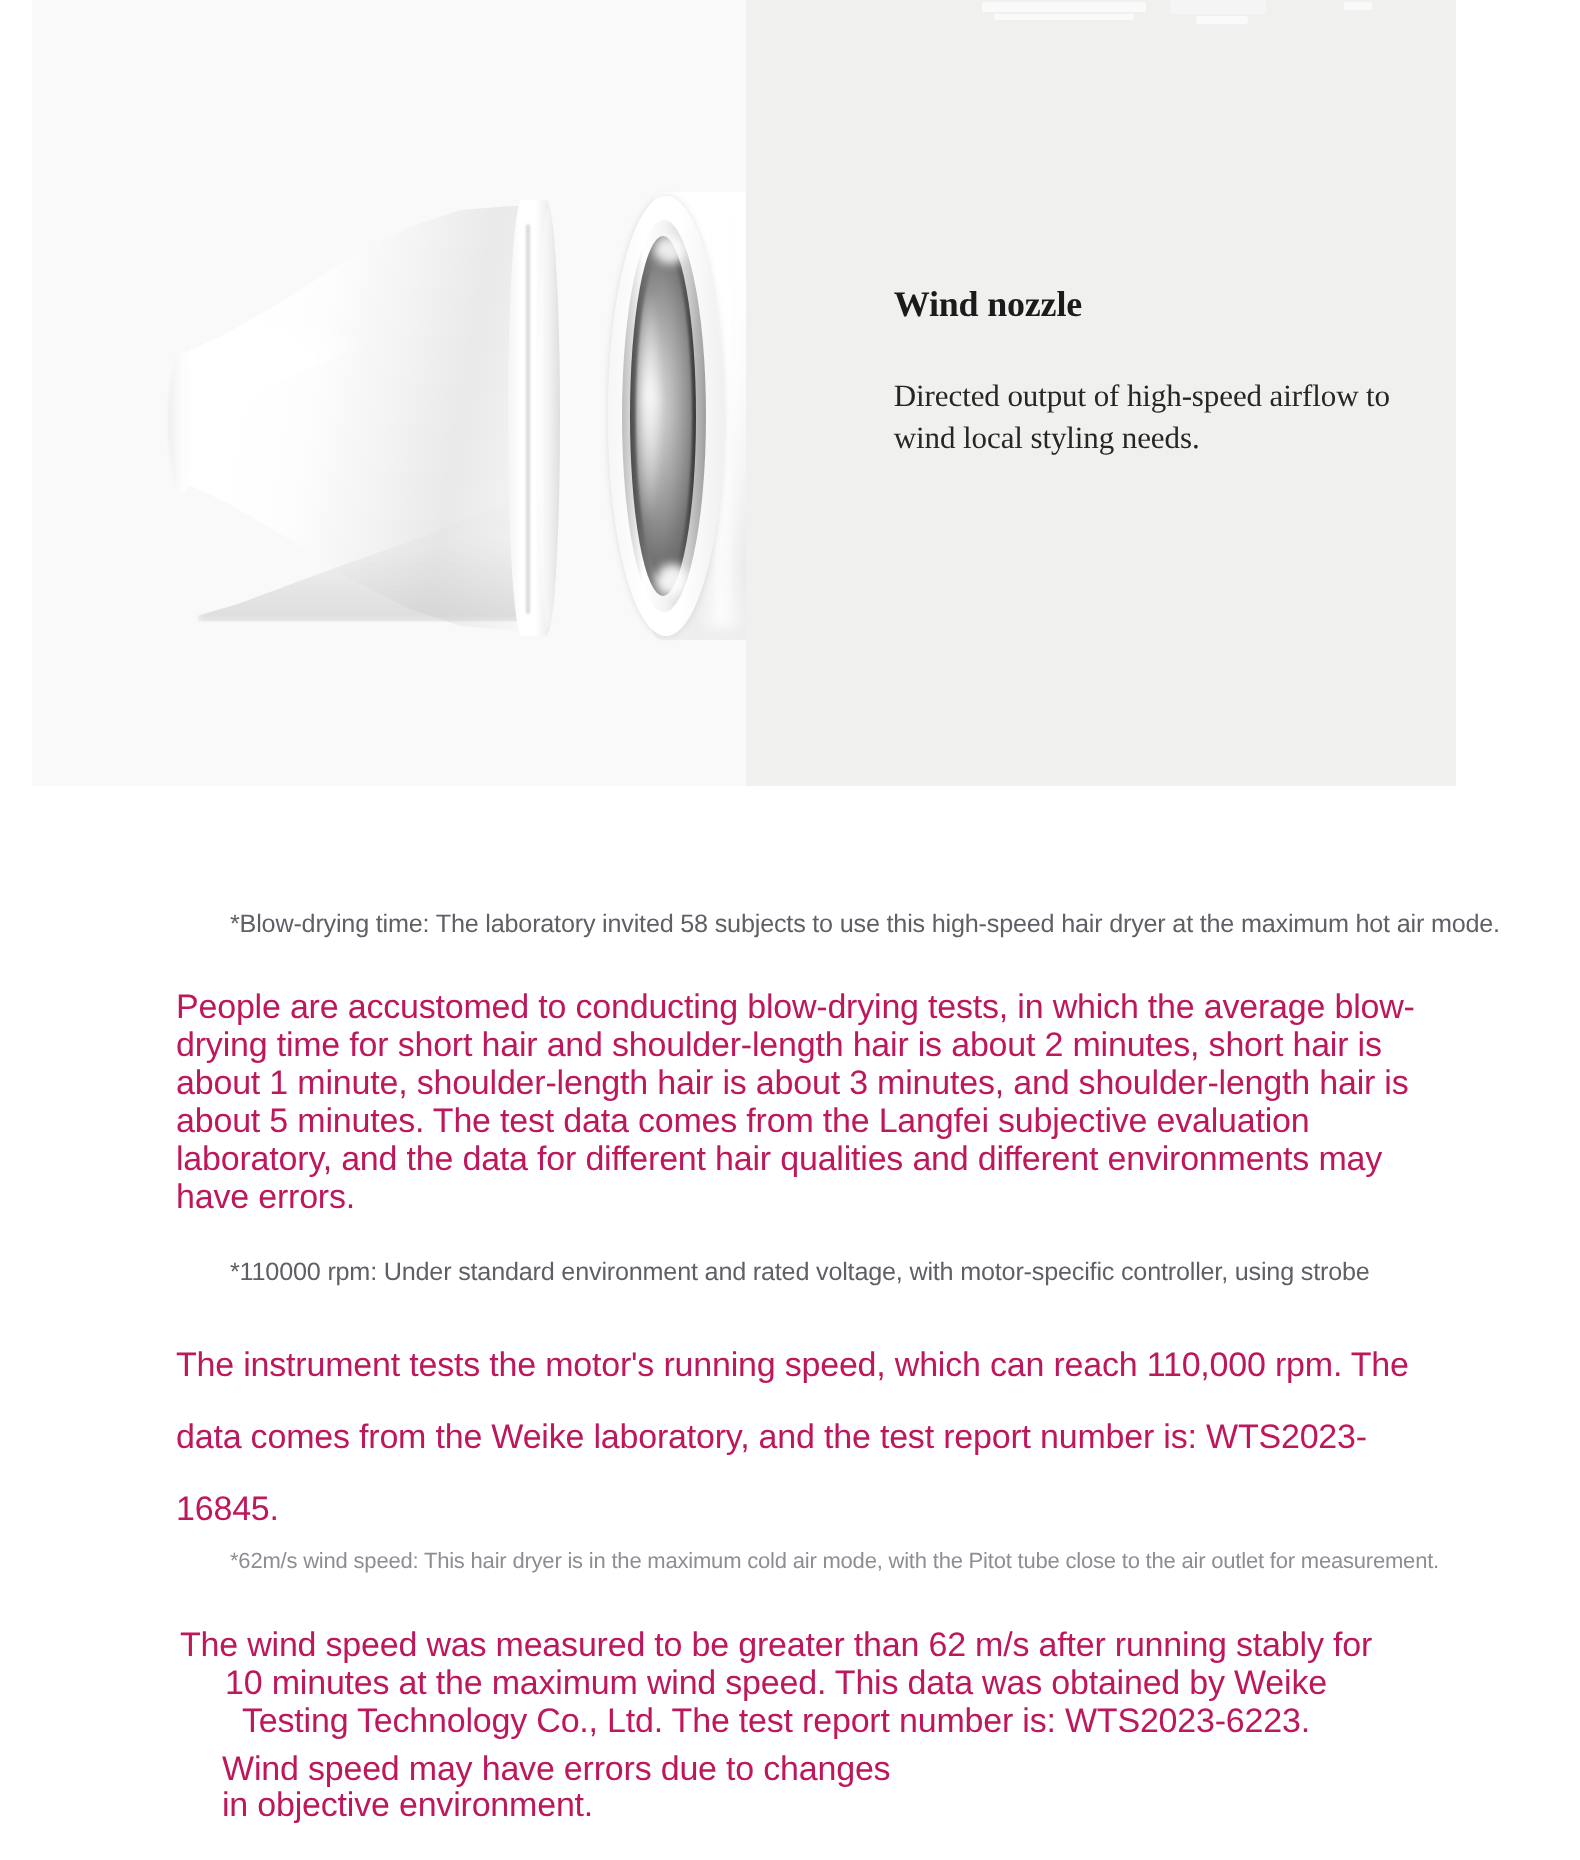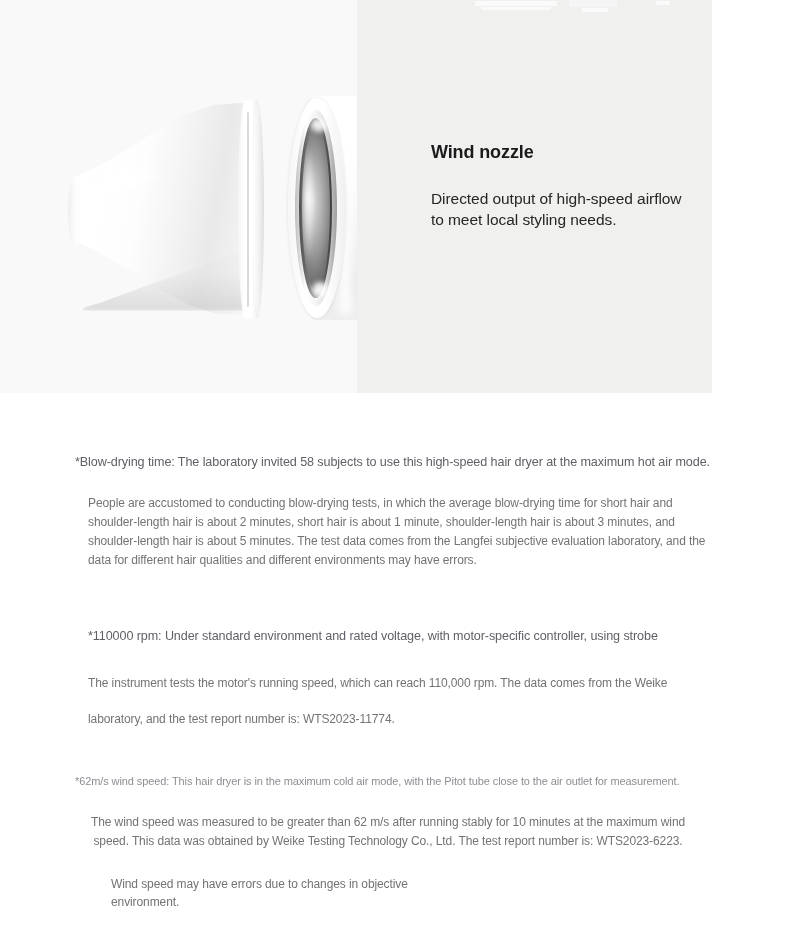--- a/index.html
+++ b/index.html
@@ -17,26 +17,27 @@
     position: relative;
     width: 790px;
     height: 930px;
     overflow: hidden;
     background: #ffffff;
   }
 
   
   .hero {
     position: absolute;
-    left: 0;
+    left: 16px;
     top: 0;
     width: 712px;
     height: 393px;
     display: flex;
     overflow: hidden;
+    font-family: Liberation Serif, serif;
   }
 
   .hero-left {
     position: relative;
     width: 396px;
     height: 393px;
     background: #f9f9f9;
     overflow: hidden;
   }
 
@@ -320,43 +321,44 @@
     background: #ffffff;
   }
 
   .note-block { position: absolute; left: 0; width: 790px; }
 
   .note-head {
     color: #5f5f66;
     font-size: 12.6px;
     line-height: 16.5px;
     letter-spacing: -0.1px;
+    margin-left: 40px;
   }
   .note-head.small {
     color: #8d8d93;
     font-size: 11px;
     line-height: 14.5px;
   }
   .note-body {
-    color: #737373;
-    font-size: 12px;
+    color: #be185d;
+    font-size: 17px;
     line-height: 19px;
     letter-spacing: -0.1px;
   }
   .note-body.loose { line-height: 36px; }
   .note-body.tight { line-height: 17.5px; }
 
   
   .b1 { top: 61px; }
   .b1 .note-head { position: absolute; left: 75px; top: 0; width: 636px; }
   .b1 .note-body { position: absolute; left: 88px; top: 40px; width: 634px; }
 
   
   .b2 { top: 235px; }
-  .b2 .note-head { position: absolute; left: 88px; top: 0; width: 600px; }
+  .b2 .note-head { position: absolute; left: 75px; top: 0; width: 600px; }
   .b2 .note-body { position: absolute; left: 88px; top: 37px; width: 630px; }
 
   
   .b3 { top: 381px; }
   .b3 .note-head { position: absolute; left: 75px; top: 0; width: 610px; }
   .b3 .p1 { position: absolute; left: 88px; top: 39px; width: 600px; text-align: center; }
   .b3 .p2 { position: absolute; left: 88px; top: 102px; width: 340px; margin-left: 23px; }
 </style>
 </head>
 <body>
@@ -396,35 +398,35 @@
     <div class="hero-right">
 
       <div class="artifact a1"></div>
       <div class="artifact a2"></div>
       <div class="artifact a3"></div>
       <div class="artifact a4"></div>
       <div class="artifact a5"></div>
 
       <div class="hero-copy">
         <h2 class="hero-title">Wind nozzle</h2>
-        <p class="hero-desc">Directed output of high-speed airflow to meet local styling needs.</p>
+        <p class="hero-desc">Directed output of high-speed airflow to wind local styling needs.</p>
       </div>
     </div>
   </section>
 
   <section class="notes">
 
     <div class="note-block b1">
       <p class="note-head">*Blow-drying time: The laboratory invited 58 subjects to use this high-speed hair dryer at the maximum hot air mode.</p>
       <p class="note-body">People are accustomed to conducting blow-drying tests, in which the average blow-drying time for short hair and shoulder-length hair is about 2 minutes, short hair is about 1 minute, shoulder-length hair is about 3 minutes, and shoulder-length hair is about 5 minutes. The test data comes from the Langfei subjective evaluation laboratory, and the data for different hair qualities and different environments may have errors.</p>
     </div>
 
     <div class="note-block b2">
       <p class="note-head">*110000 rpm: Under standard environment and rated voltage, with motor-specific controller, using strobe</p>
-      <p class="note-body loose">The instrument tests the motor's running speed, which can reach 110,000 rpm. The data comes from the Weike laboratory, and the test report number is: WTS2023-11774.</p>
+      <p class="note-body loose">The instrument tests the motor's running speed, which can reach 110,000 rpm. The data comes from the Weike laboratory, and the test report number is: WTS2023-16845.</p>
     </div>
 
     <div class="note-block b3">
       <p class="note-head small">*62m/s wind speed: This hair dryer is in the maximum cold air mode, with the Pitot tube close to the air outlet for measurement.</p>
       <p class="note-body p1">The wind speed was measured to be greater than 62 m/s after running stably for 10 minutes at the maximum wind speed. This data was obtained by Weike Testing Technology Co., Ltd. The test report number is: WTS2023-6223.</p>
       <p class="note-body tight p2">Wind speed may have errors due to changes in objective environment.</p>
     </div>
 
   </section>
 </div>

